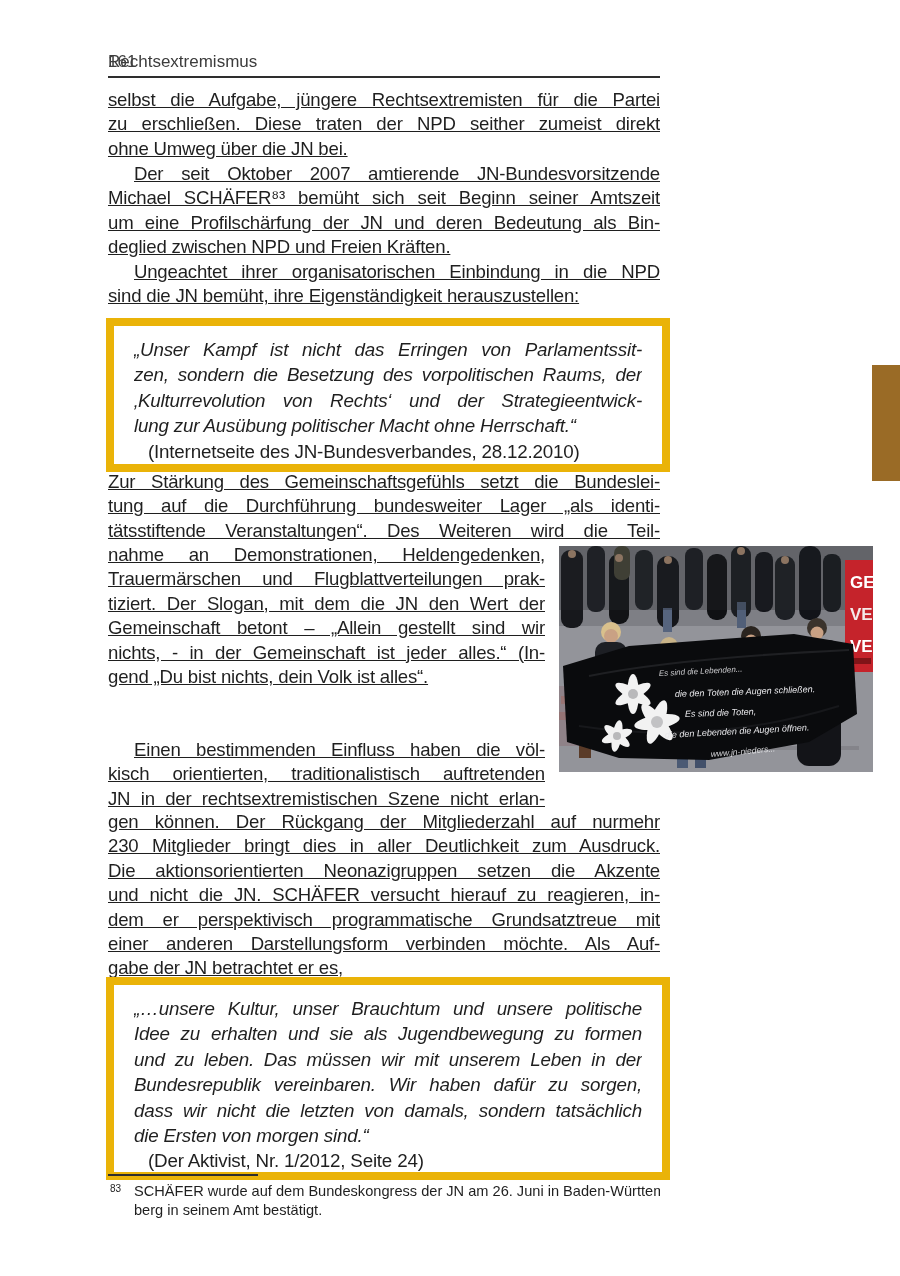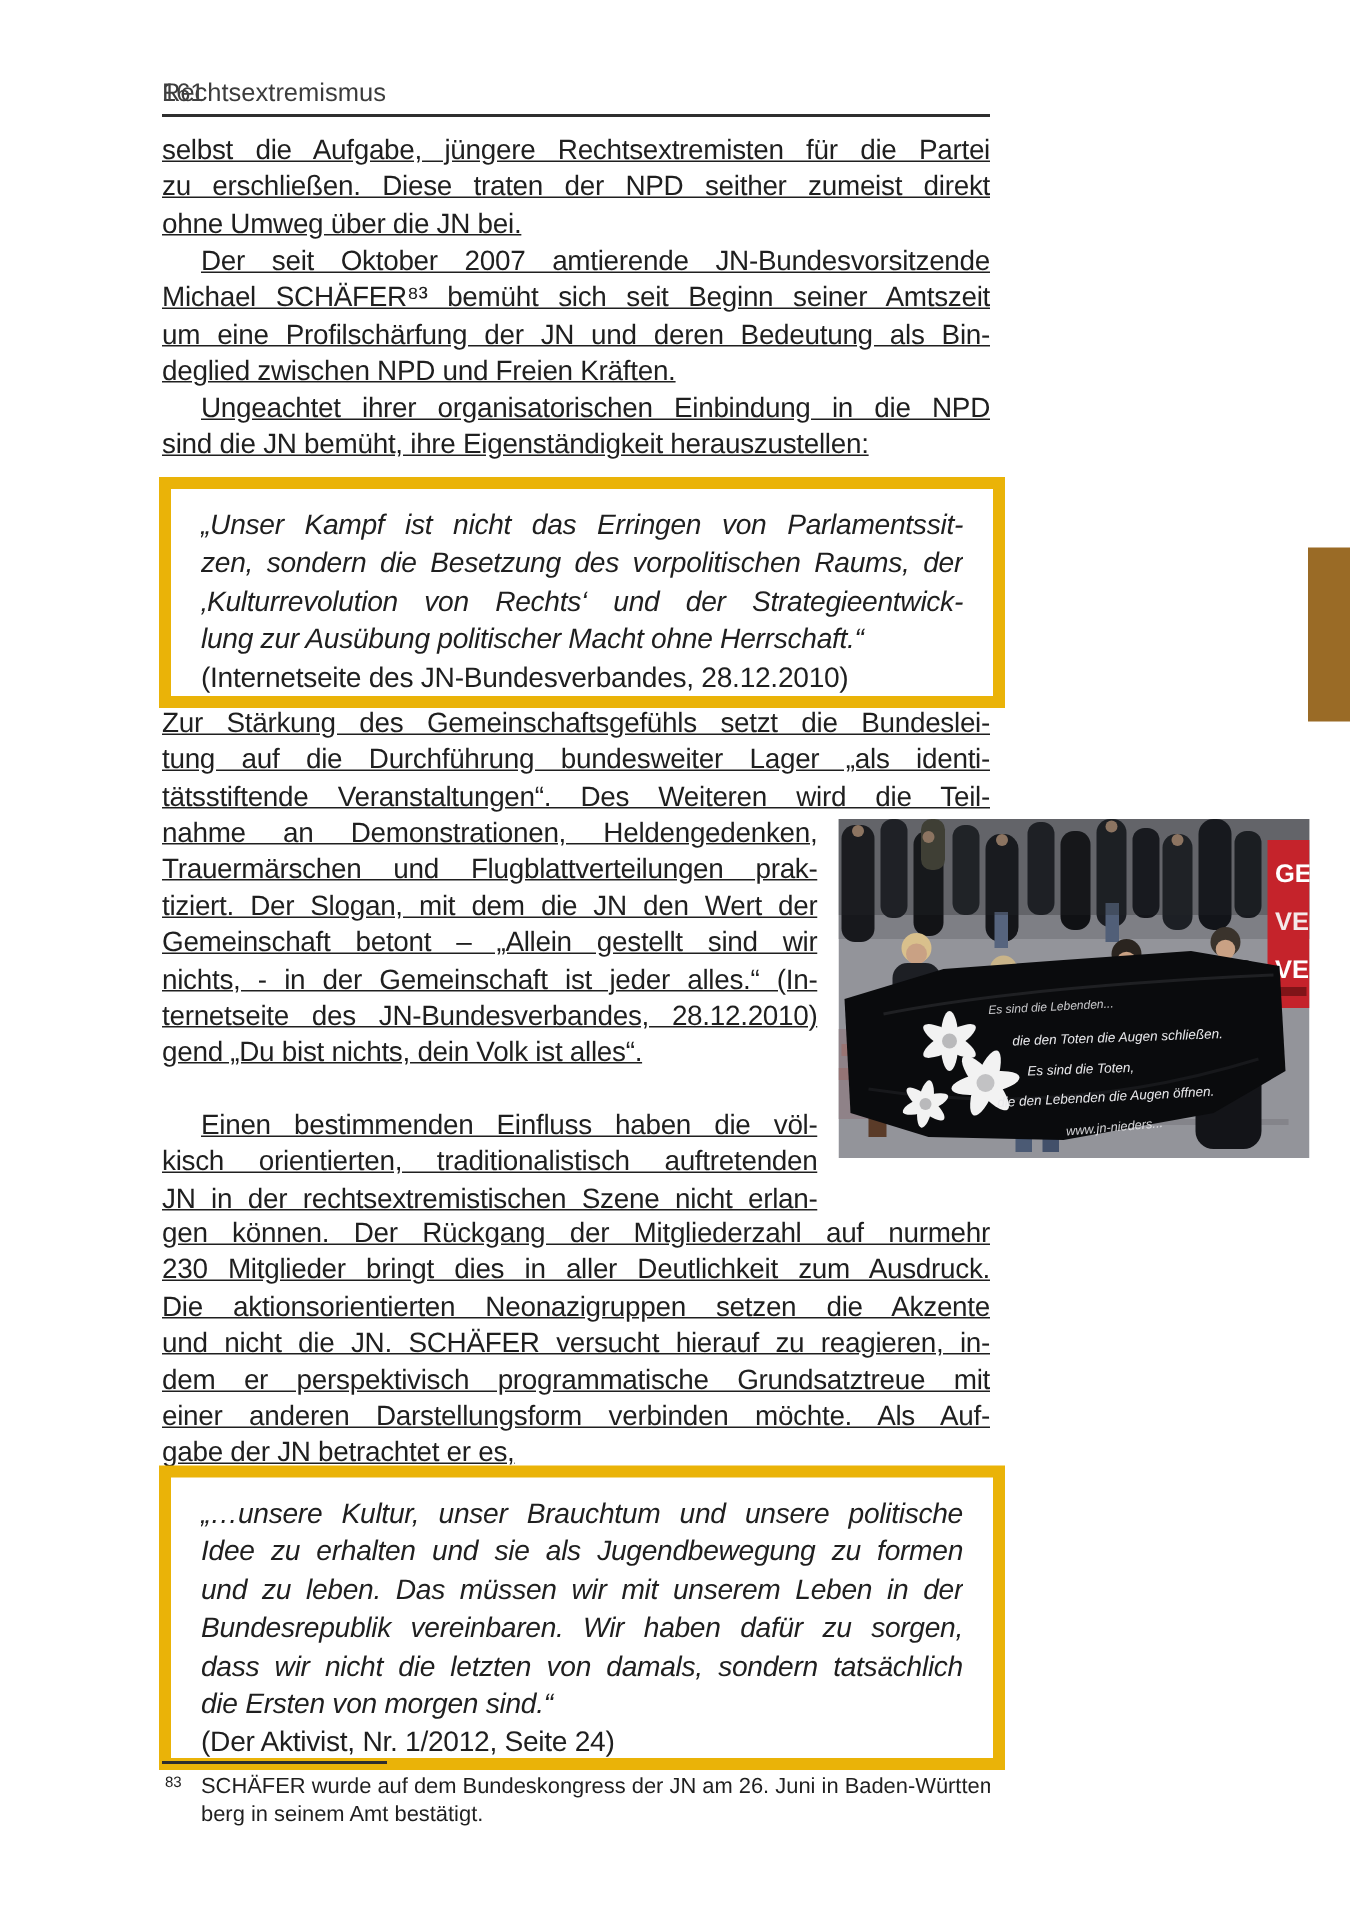--- a/index.html
+++ b/index.html
@@ -17,21 +17,21 @@
   .para{left:108px;width:552px;font-size:18.6px;line-height:24.4px;letter-spacing:-0.2px;}
   .para .line{white-space:nowrap;text-align:justify;text-align-last:justify;text-justify:inter-word;overflow:hidden;text-decoration:underline;}
   .para.endpar .line:last-child{text-align-last:left;}
   .para.indent .line:first-child{padding-left:26px;}
   .narrow{width:437px !important;}
   
   .qbox{left:106px;width:508px;border:8px solid #eab308;padding:11px 20px 0 20px;
         font-size:18.8px;line-height:25.4px;letter-spacing:-0.2px;}
   .qbox .line{font-style:italic;white-space:nowrap;text-align:justify;text-align-last:justify;overflow:hidden;}
   .qbox .line:last-child{text-align-last:left;}
-  .qsource{font-style:normal;white-space:nowrap;}
+  .qsource{font-style:normal;white-space:nowrap;margin-left:14px;}
   
   .fsep{left:108px;top:1174px;width:150px;height:2px;background:#2e2e2e;}
   .footnote{left:108px;top:1182px;width:552px;font-size:14.6px;line-height:19.4px;padding-left:26px;box-sizing:border-box;}
   .footnote .fn-marker{position:absolute;left:2px;top:-3px;font-size:10px;}
   .footnote .line{white-space:nowrap;text-align:justify;text-align-last:justify;overflow:hidden;}
   .footnote .line:last-child{text-align-last:left;}
   
   .photo{left:559px;top:546px;width:314px;height:226px;}
   .side-tab{right:0;top:365px;width:28px;height:116px;background:#9a6b26;}
 </style>
@@ -74,21 +74,20 @@
       <div class="line">Zur Stärkung des Gemeinschaftsgefühls setzt die Bundeslei-</div>
       <div class="line">tung auf die Durchführung bundesweiter Lager „als identi-</div>
       <div class="line">tätsstiftende Veranstaltungen“. Des Weiteren wird die Teil-</div>
     </div>
   <div class="abs para endpar narrow" style="top:543px">
       <div class="line">nahme an Demonstrationen, Heldengedenken,</div>
       <div class="line">Trauermärschen und Flugblattverteilungen prak-</div>
       <div class="line">tiziert. Der Slogan, mit dem die JN den Wert der</div>
       <div class="line">Gemeinschaft betont – „Allein gestellt sind wir</div>
       <div class="line">nichts, - in der Gemeinschaft ist jeder alles.“ (In-</div>
-      <div class="line">ternetseite des JN-Bundesverbandes, 28.12.2010)</div>
       <div class="line">gend „Du bist nichts, dein Volk ist alles“.</div>
     </div>
 
   <div class="abs para indent narrow" style="top:738px">
       <div class="line">Einen bestimmenden Einfluss haben die völ-</div>
       <div class="line">kisch orientierten, traditionalistisch auftretenden</div>
       <div class="line">JN in der rechtsextremistischen Szene nicht erlan-</div>
     </div>
   <div class="abs para endpar" style="top:810px">
       <div class="line">gen können. Der Rückgang der Mitgliederzahl auf nurmehr</div>

